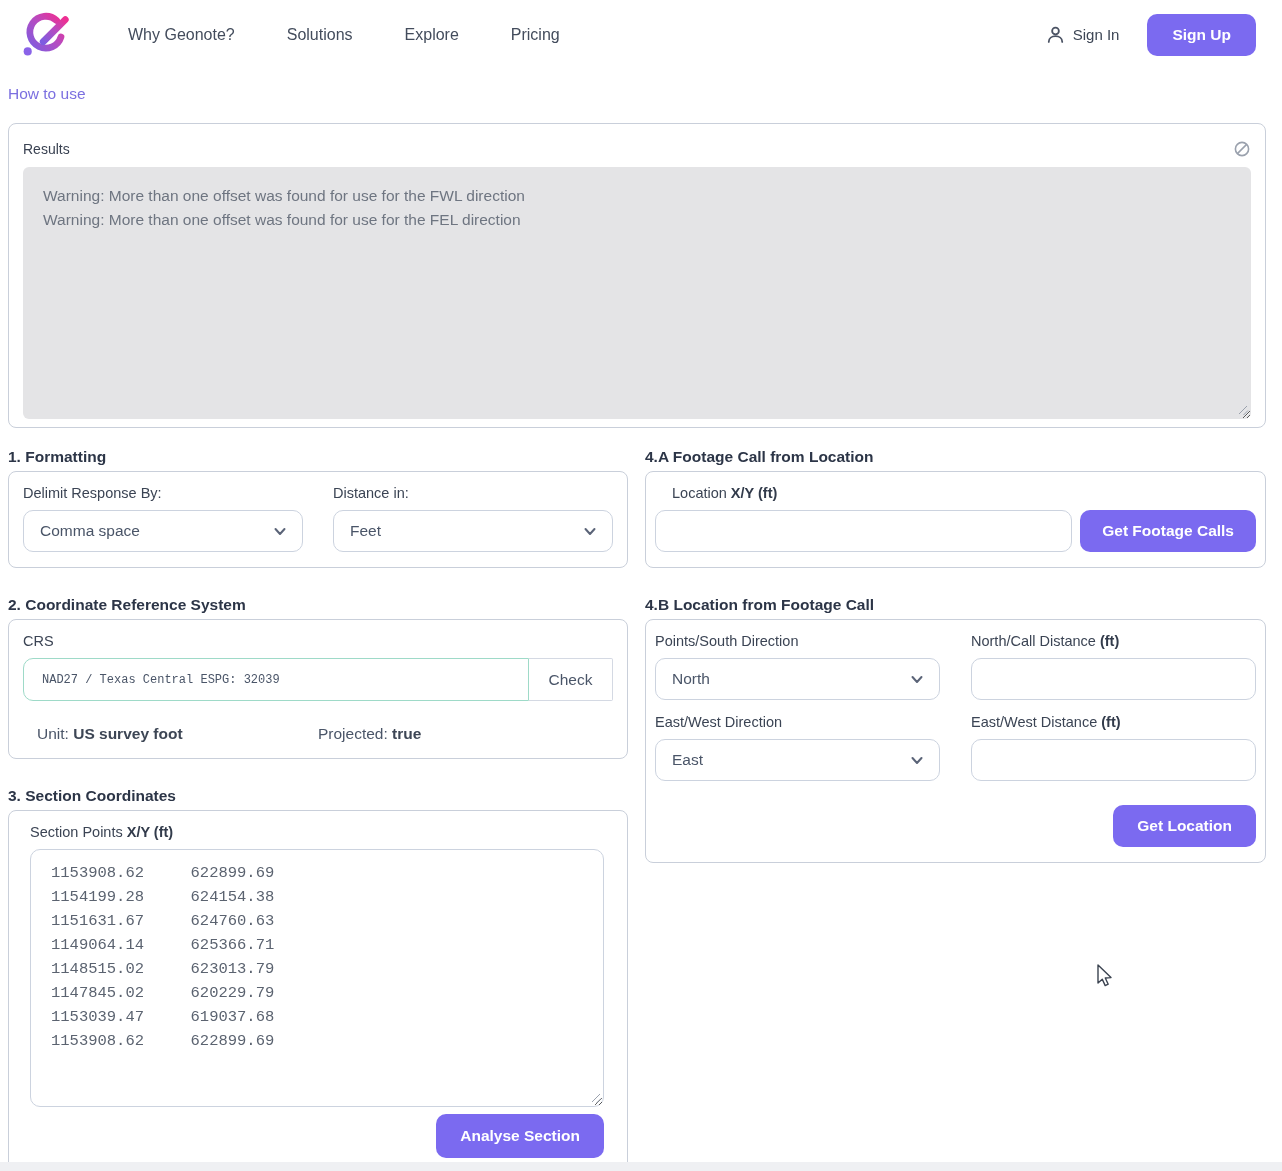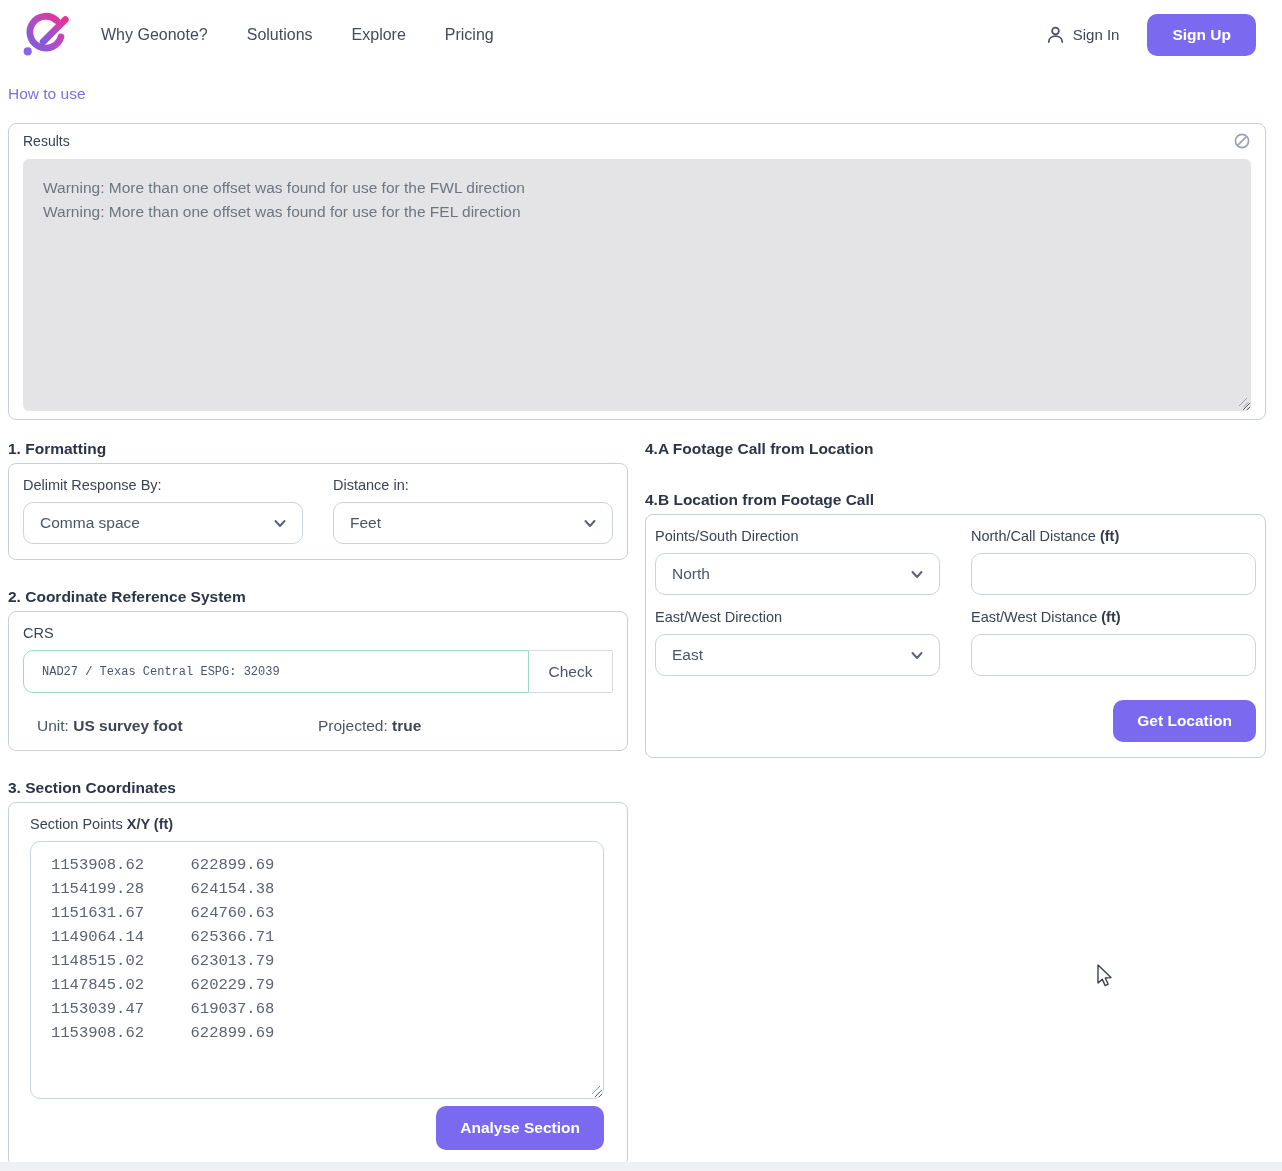--- a/index.html
+++ b/index.html
@@ -5,36 +5,36 @@
   * { box-sizing: border-box; }
   html,body { margin:0; padding:0; }
   body {
     width:1282px; height:1171px; position:relative; overflow:hidden;
     background:#ffffff; color:#3d4655;
     font-family:"Liberation Sans", sans-serif;
   }
   
   .header { display:flex; align-items:center; padding:7px 26px 0 20px; height:62px; }
   .logo { width:54px; height:54px; flex:0 0 auto; }
-  .nav { display:flex; gap:39px; margin-left:27px; }
+  .nav { display:flex; gap:52px; margin-left:54px; }
   .nav-item { font-size:16px; color:#434c5c; cursor:pointer; }
   .header-right { margin-left:auto; display:flex; align-items:center; gap:28px; }
   .signin { display:flex; align-items:center; gap:8px; font-size:15px; color:#3d4655; cursor:pointer; }
   .btn { border:none; cursor:pointer; font-family:"Liberation Sans", sans-serif; }
   .btn-primary {
     background:#7b6af0; color:#ffffff; font-weight:700; font-size:15.5px;
     border-radius:10px; height:42px; padding:0 24px;
   }
   .signup-btn { padding:0 25px; }
   
   .how-to-use { margin:23px 0 0 8px; font-size:15.5px; color:#7b6fe0; cursor:pointer; width:fit-content; }
   
   .results-panel {
     margin:20px 16px 0 8px; border:1px solid #c9cfda; border-radius:8px;
-    padding:8px 14px 8px 14px;
+    padding:16px 14px 8px 14px;
   }
   .results-head { display:flex; justify-content:space-between; align-items:center; }
   .results-label { font-size:14px; color:#3a4252; }
   .ban-btn { background:none; border:none; padding:0; cursor:pointer; line-height:0; }
   .ta-wrap { position:relative; margin-top:9px; }
   .results-ta {
     width:100%; height:252px; background:#e4e4e6; border:none; border-radius:6px;
     padding:17px 20px; font-family:"Liberation Sans", sans-serif;
     font-size:15.5px; line-height:24px; color:#6e7581; resize:both; display:block;
   }
@@ -224,20 +224,30 @@
       </div>
       <div class="btn-row">
         <button class="btn btn-primary analyse-btn">Analyse Section</button>
       </div>
     </div>
   </div>
 
   <div class="col">
 
     <div class="section-title">4.A Footage Call from Location</div>
+    <div class="panel panel-4a">
+      <span class="field-label">
+        <span>Location </span>
+        <b>X/Y (ft)</b>
+      </span>
+      <div class="loc-row">
+        <input class="text-input" value="" style="">
+        <button class="btn btn-primary getfootage-btn">Get Footage Calls</button>
+      </div>
+    </div>
 
     <div class="section-title later">4.B Location from Footage Call</div>
     <div class="panel panel-4b">
       <div class="two-col">
         <div>
           <span class="field-label">Points/South Direction</span>
           <div class="select">
             <span>North</span>
             <svg width="14" height="11" viewBox="0 0 14 11">
               <path d="M2.5 3 L7 8 L11.5 3" fill="none" stroke="#5b6478" stroke-width="2" stroke-linecap="round" stroke-linejoin="round"></path>

